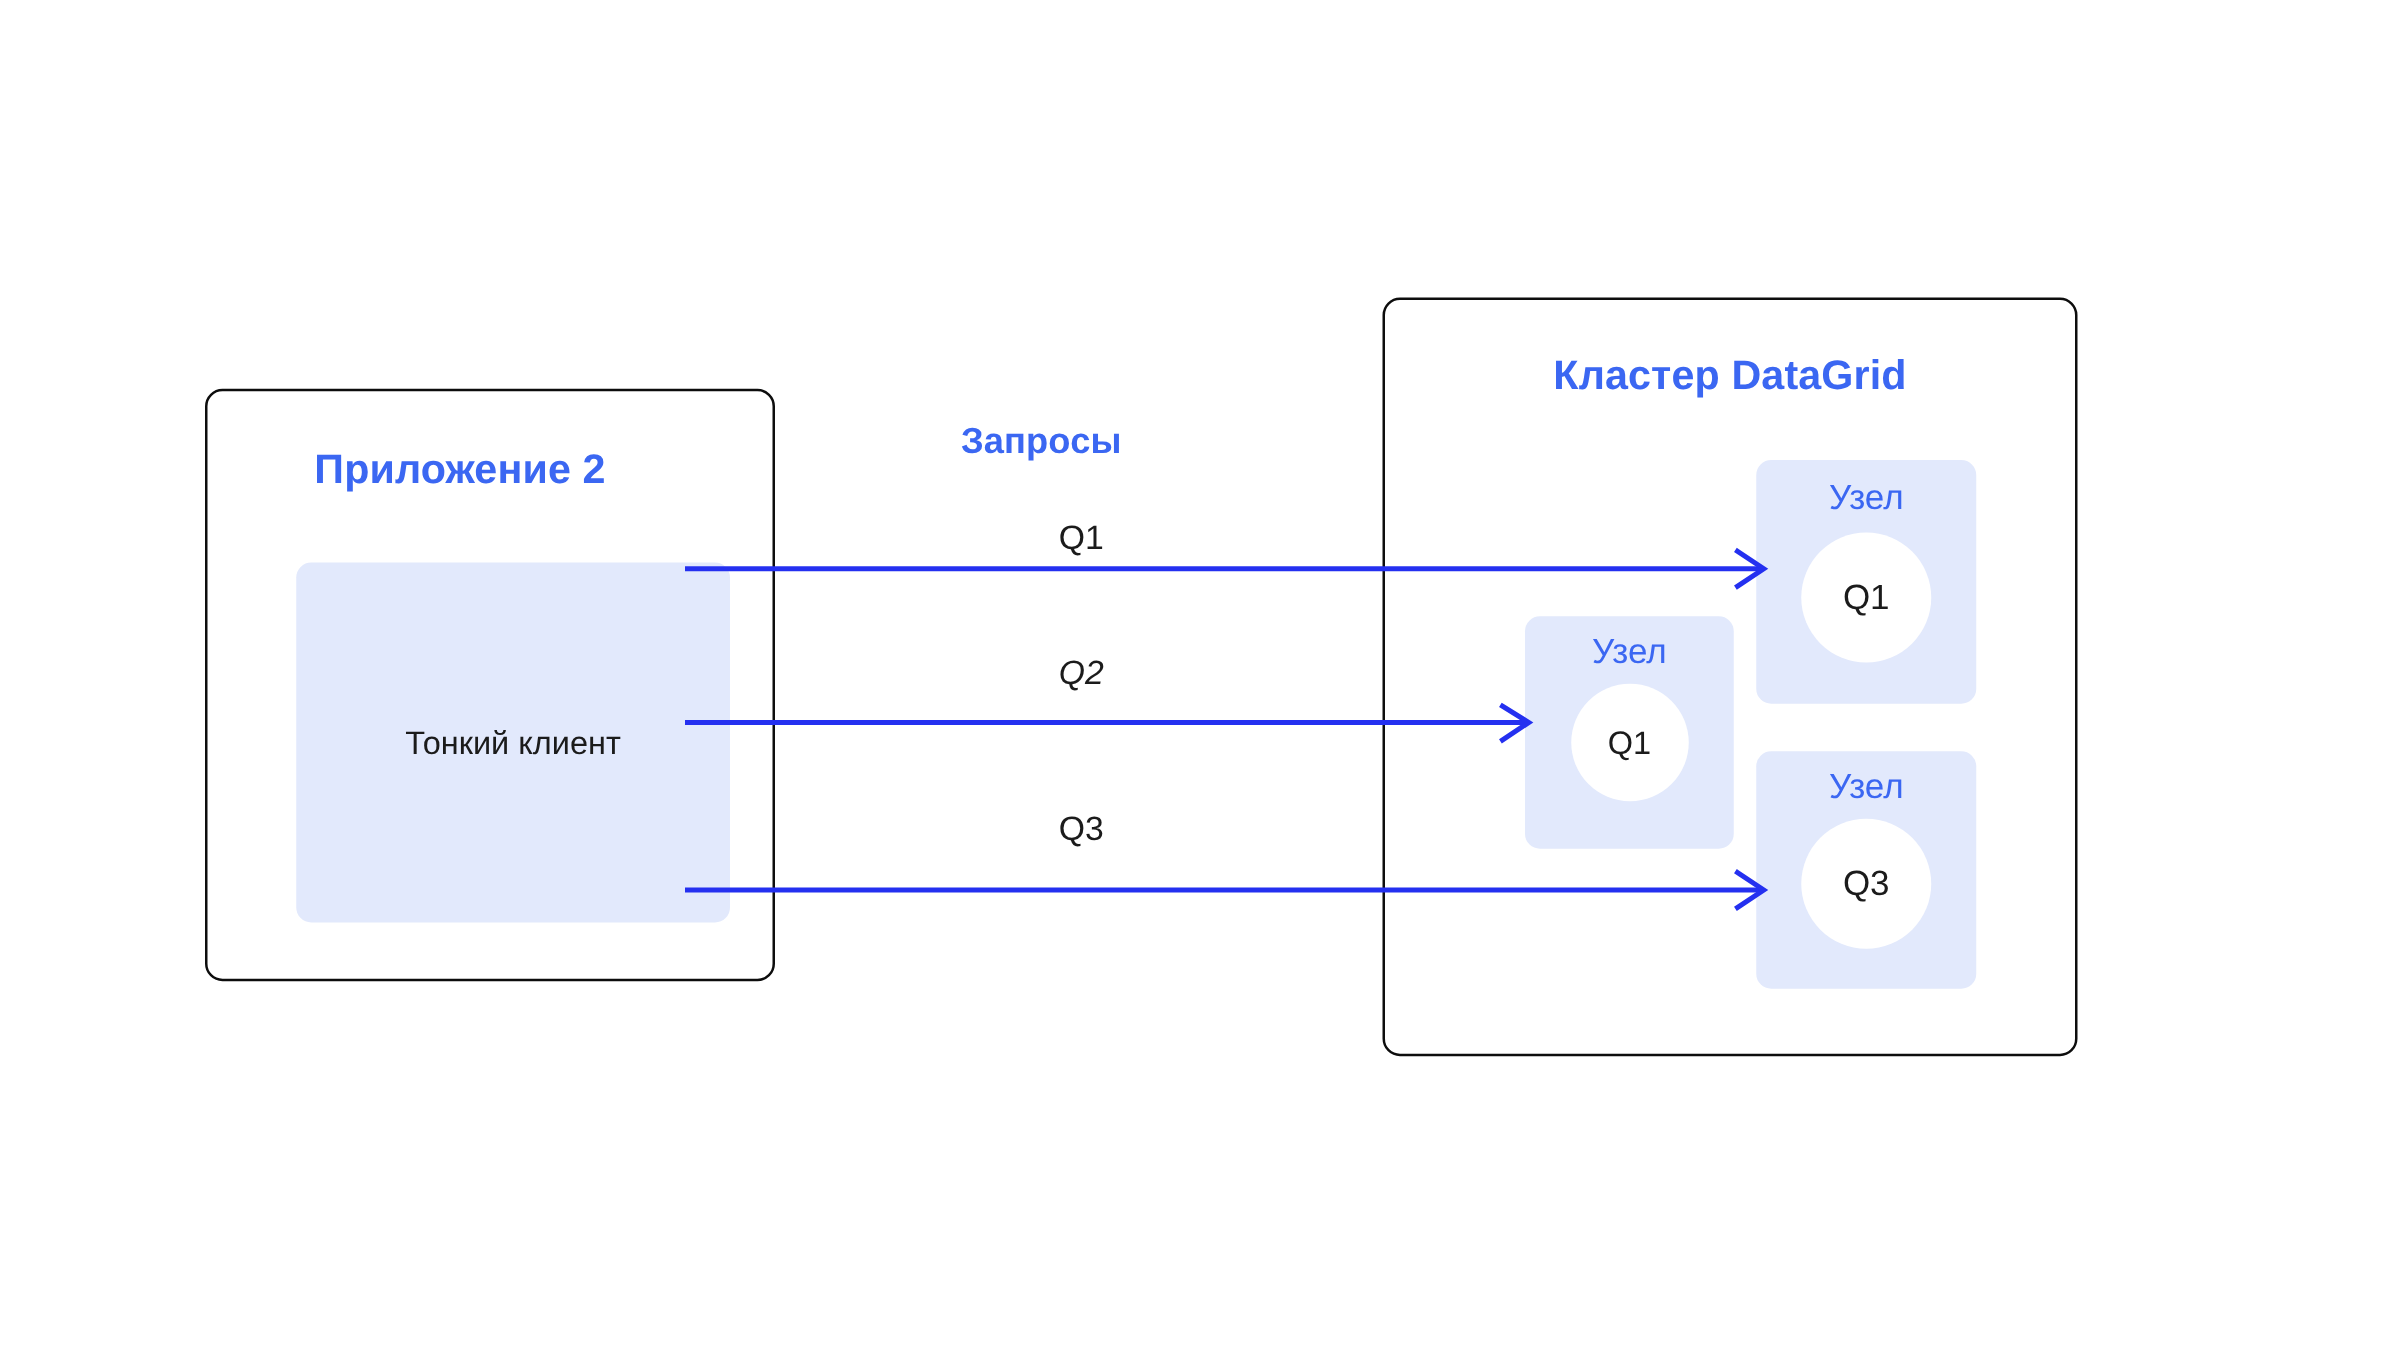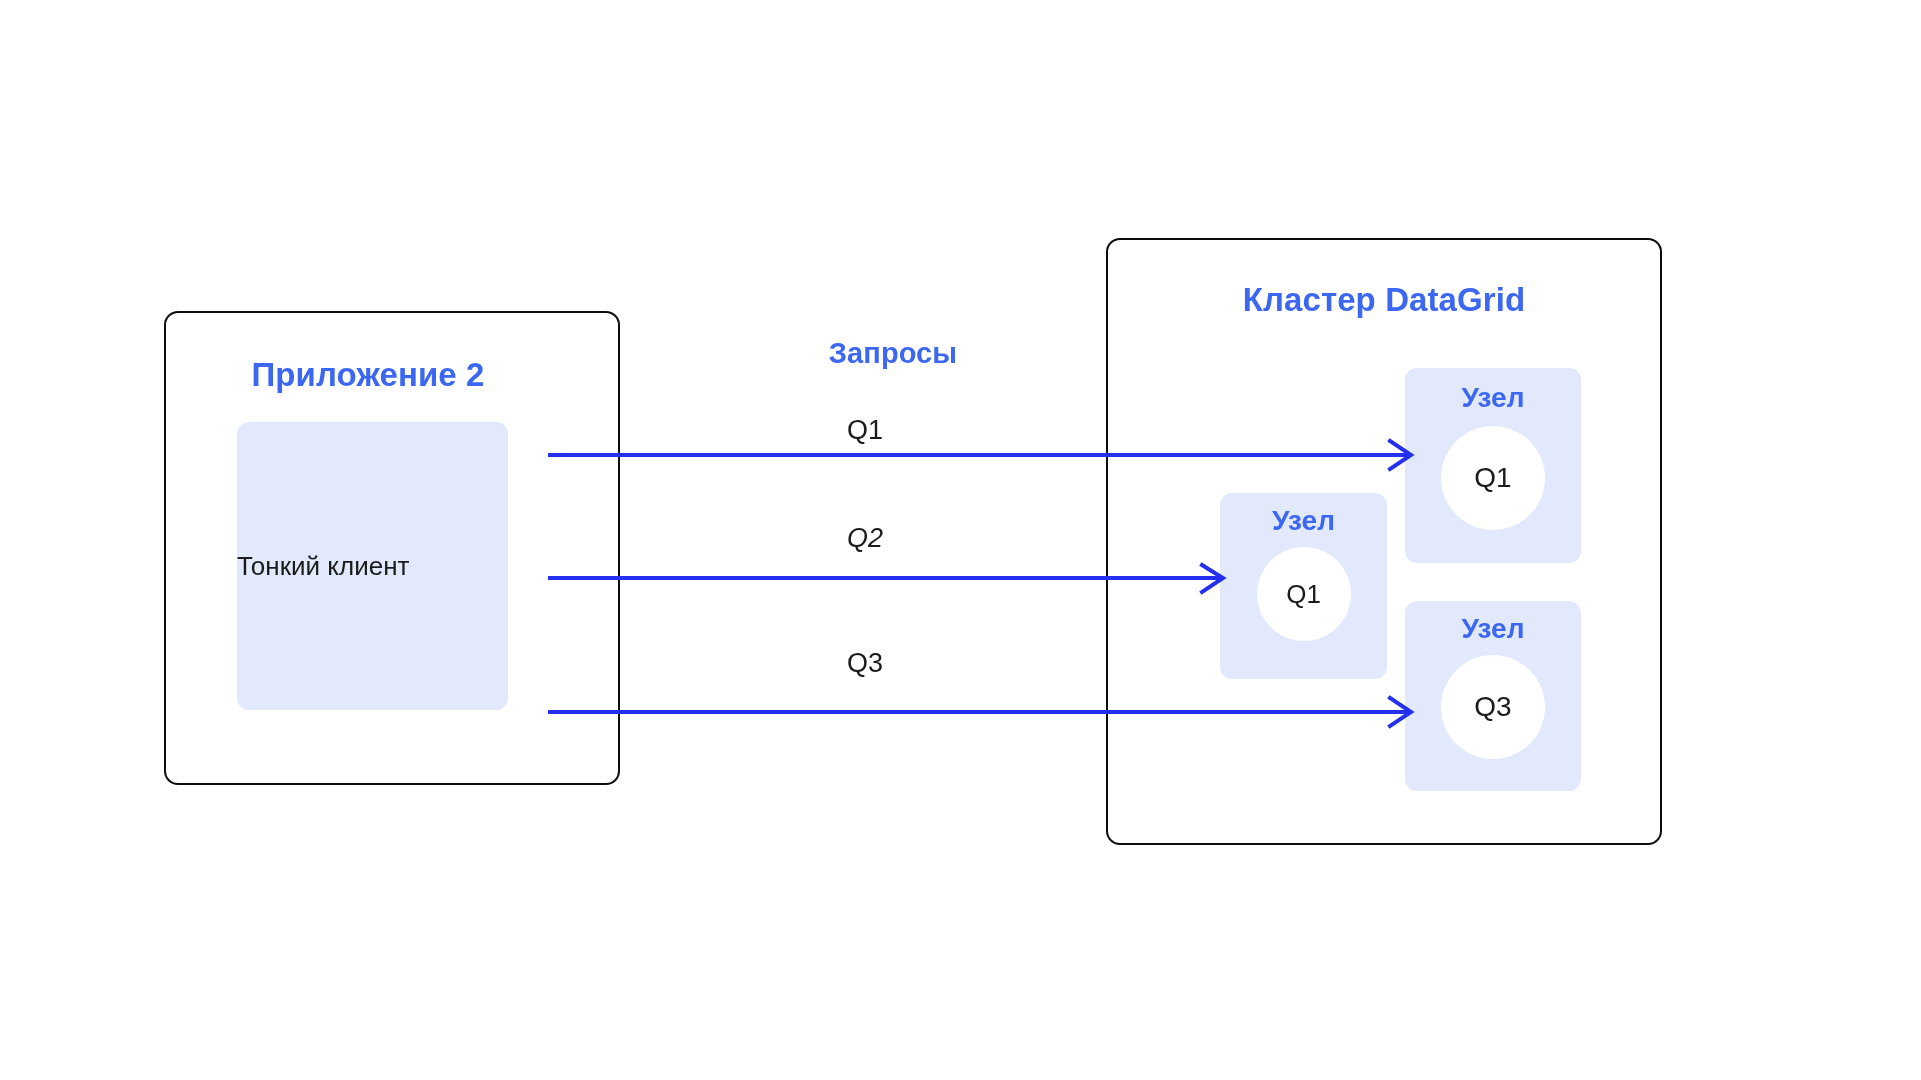--- a/index.html
+++ b/index.html
@@ -42,56 +42,56 @@
   }
   #app-title {
     left: 164px; top: 356px; width: 408px;
     font-size: 33px;
   }
   #cluster-title {
     left: 1106px; top: 281px; width: 556px;
     font-size: 33px;
   }
   #requests-title {
-    left: 728px; top: 337px; width: 330px;
+    left: 668px; top: 337px; width: 330px;
     font-size: 29px;
   }
 
   
   .card {
     position: absolute;
     box-sizing: border-box;
     background: #e2e9fc;
     border-radius: 12px;
   }
 
   
   #thin-client-card {
-    left: 237px; top: 422px; width: 271px; height: 288px;
+    left: 237px; top: 450px; width: 347px; height: 288px;
     display: flex;
     align-items: center;
-    justify-content: flex-start;
+    justify-content: center;
   }
   #thin-client-label {
     color: #1b1b1b;
     font-size: 26px;
     font-weight: 400;
     white-space: nowrap;
   }
 
   
   .node-card {
     display: flex;
     flex-direction: column;
     align-items: center;
   }
   .node-card-title {
     color: #3b67f2;
     font-size: 28px;
-    font-weight: 700;
+    font-weight: 400;
     white-space: nowrap;
   }
   .node-circle {
     border-radius: 50%;
     background: #ffffff;
     display: flex;
     align-items: center;
     justify-content: center;
     color: #1b1b1b;
     font-weight: 400;

